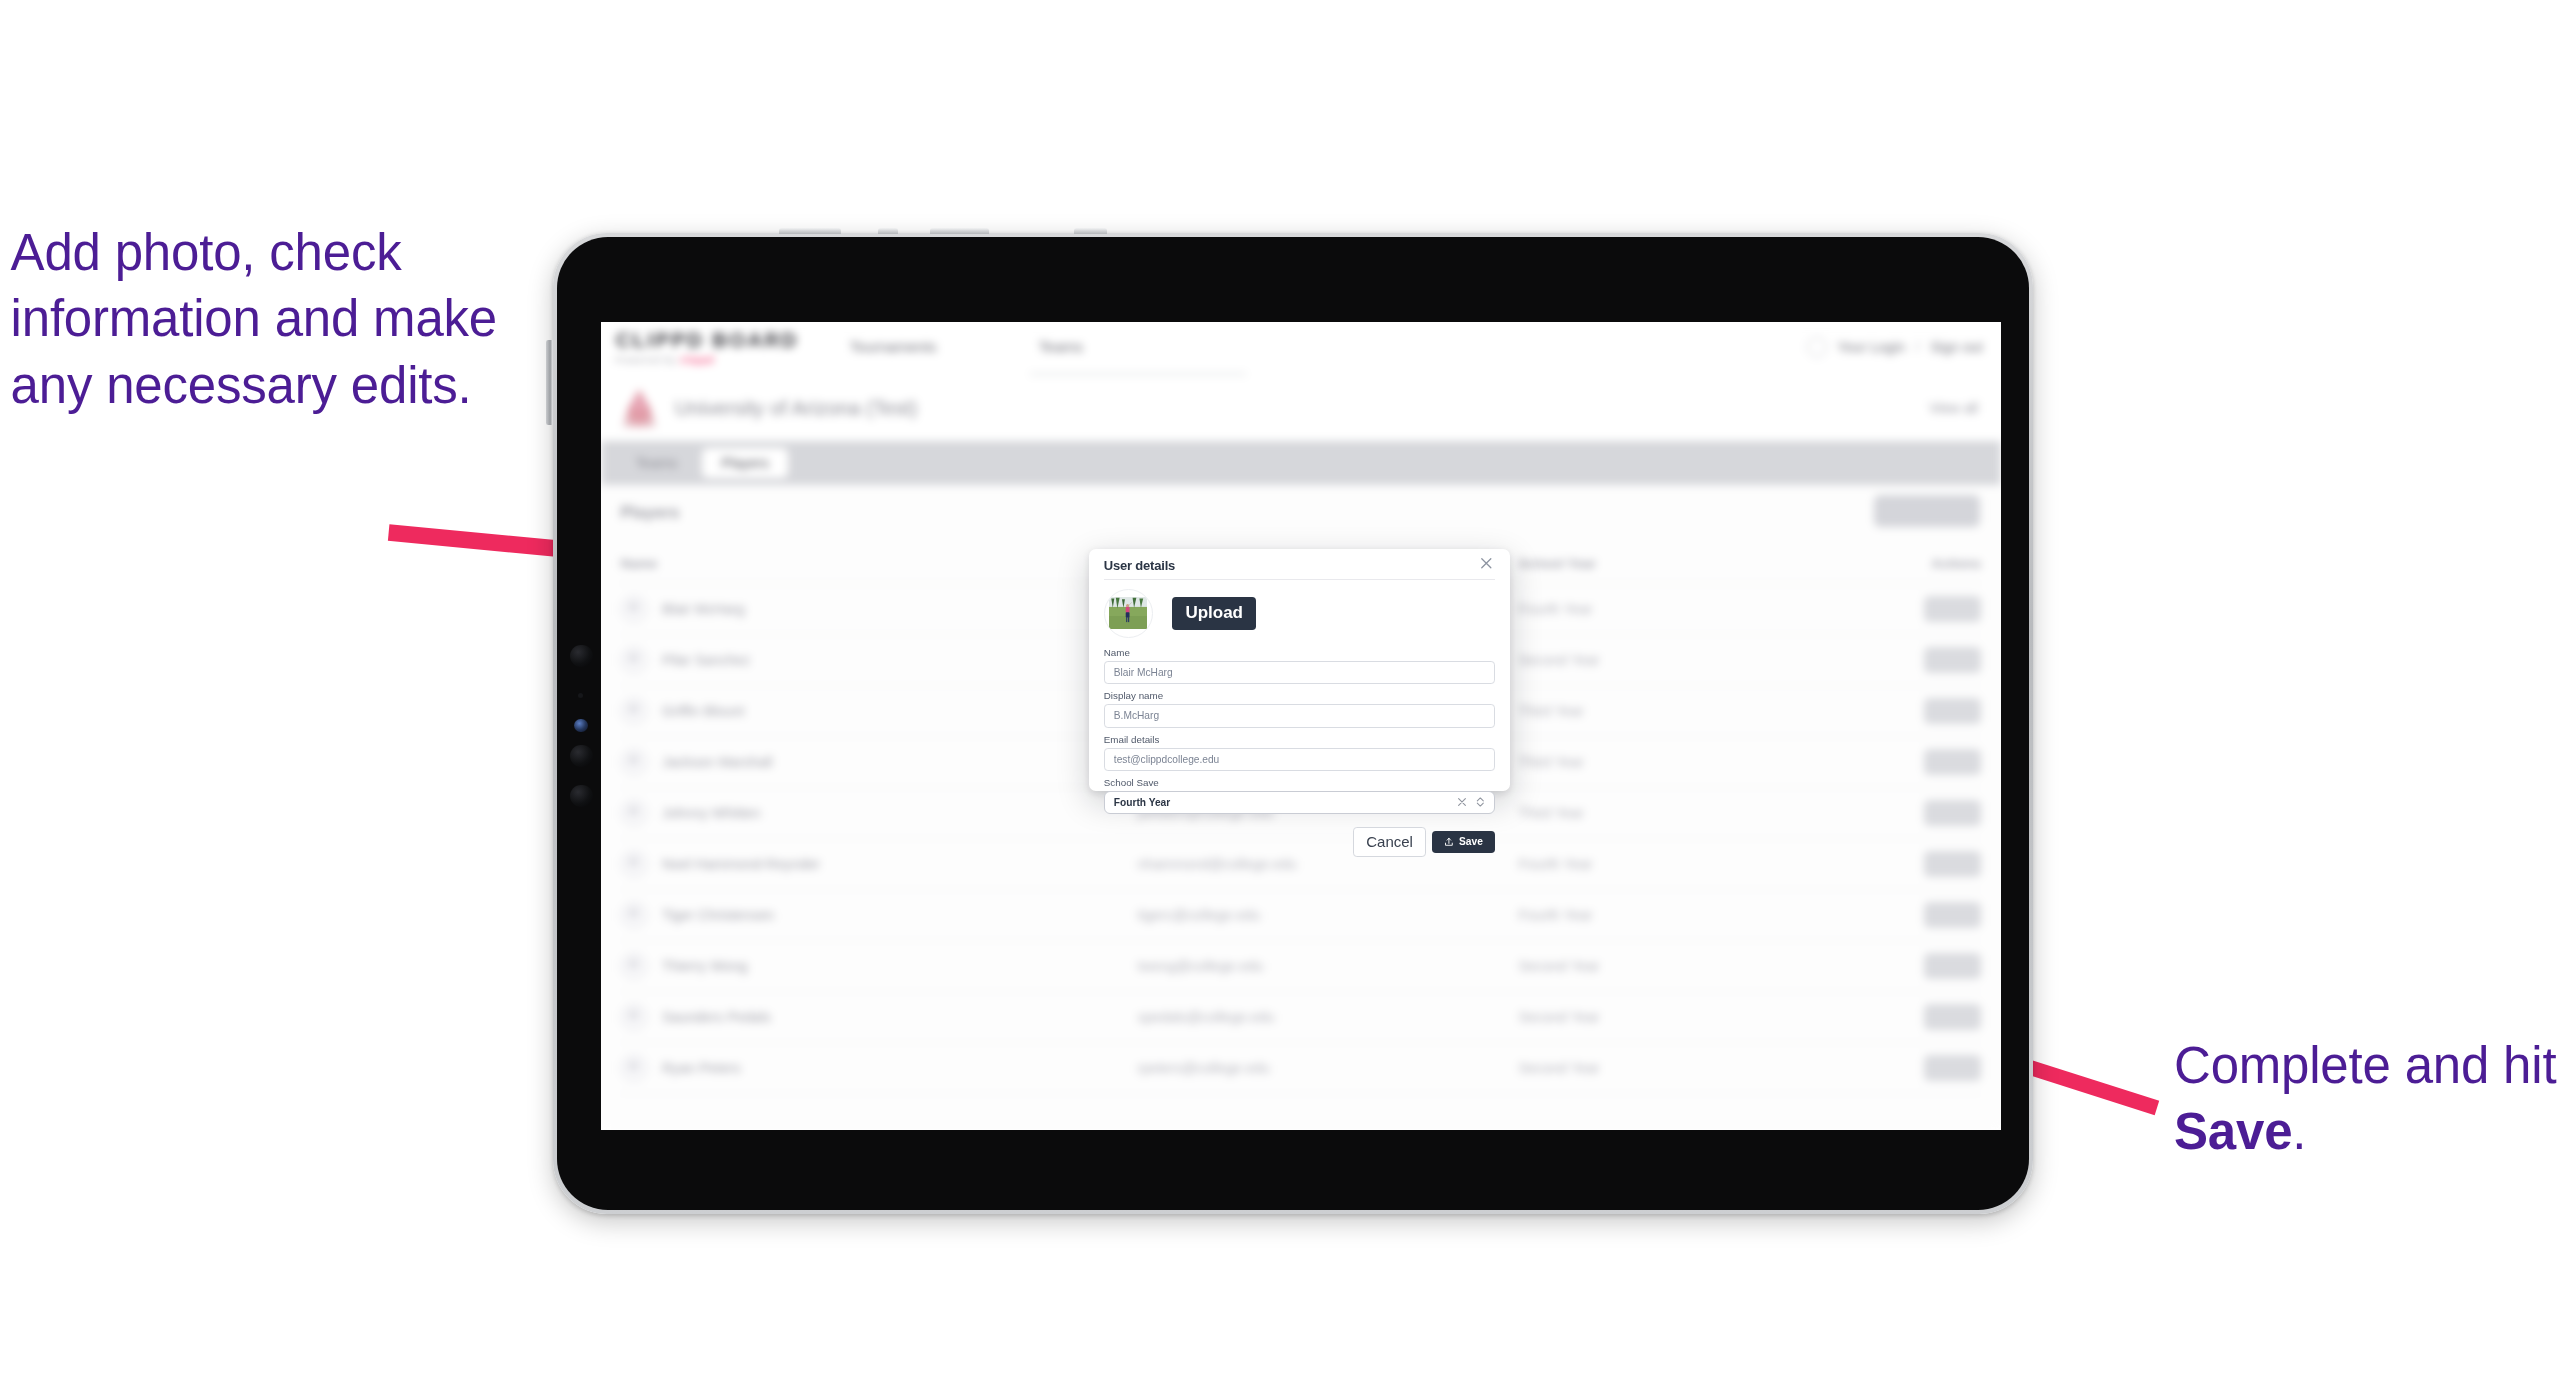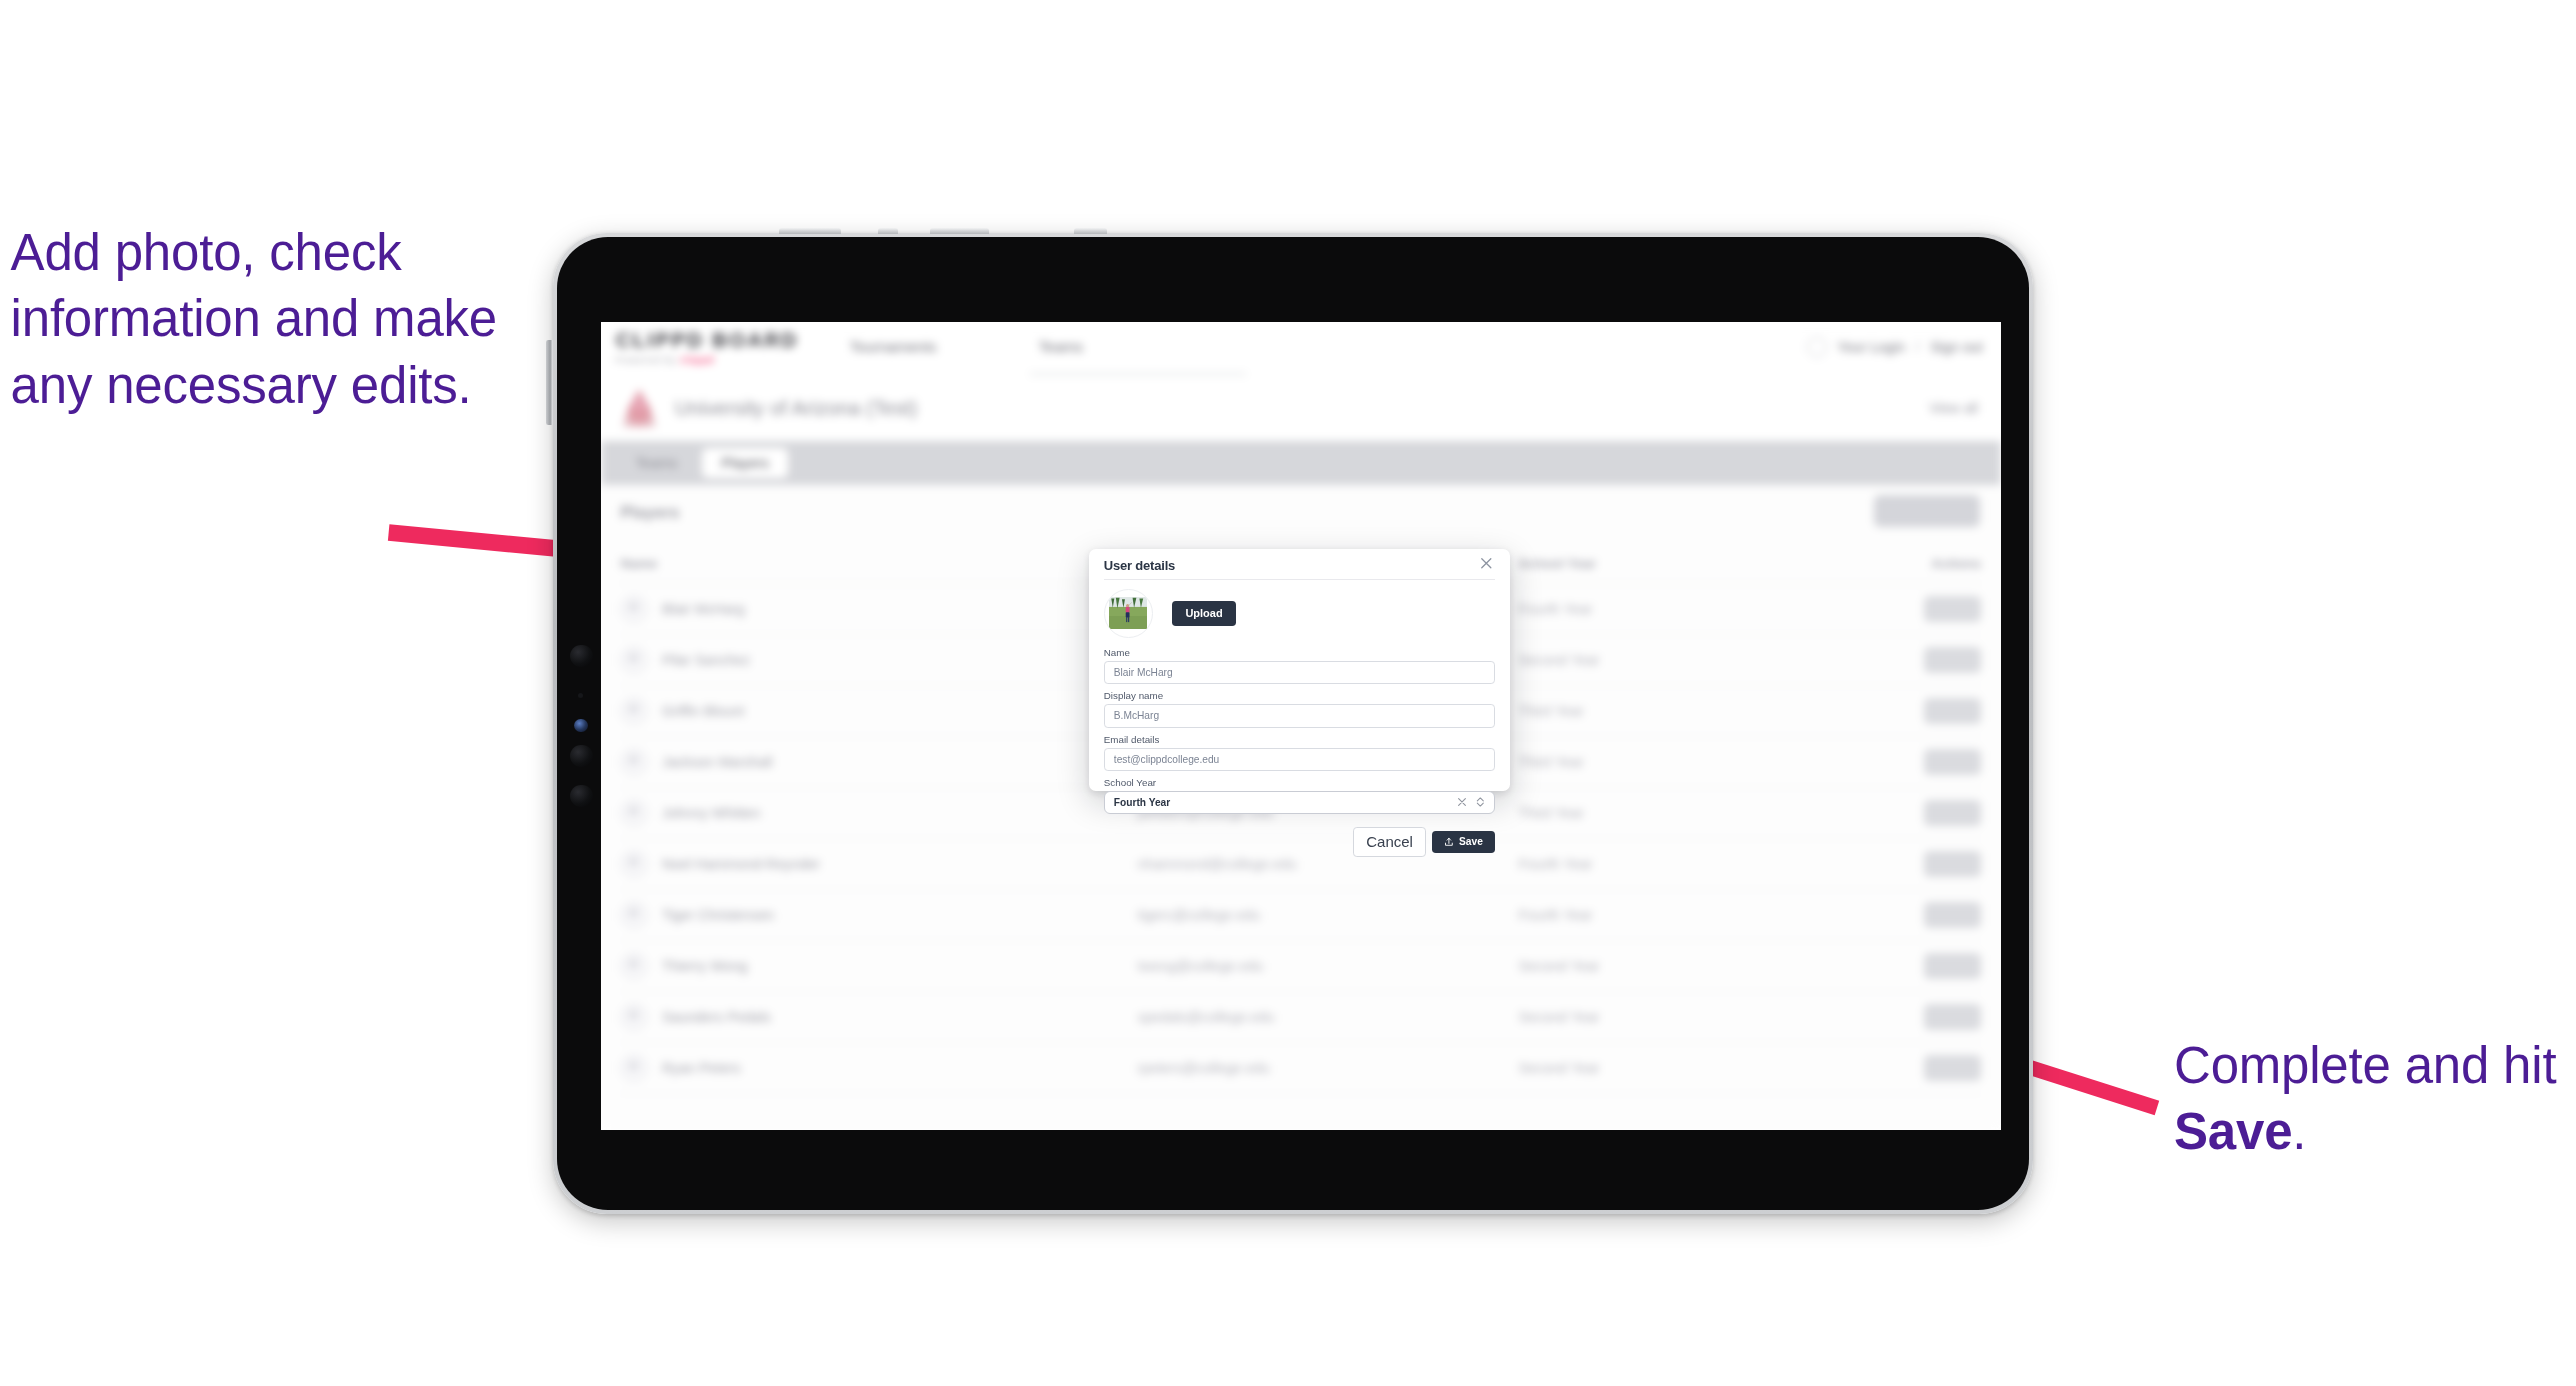--- a/index.html
+++ b/index.html
@@ -282,21 +282,21 @@
   #photo-row { display: flex; align-items: center; gap: 19.6px; margin-bottom: 9px; }
   #avatar-big {
     width: 47px; height: 47px; border-radius: 50%;
     border: 0.8px solid #eceef1; background: #fff;
     display: flex; align-items: center; justify-content: center;
     overflow: hidden; flex: none;
   }
   #avatar-photo { width: 38px; height: 32px; display: block; }
   #upload-btn {
     background: #2a3444; color: #ffffff;
-    font-size: 11px; font-weight: 600;
+    font-size: 17px; font-weight: 600;
     padding: 6.8px 13px; border-radius: 3.8px; border: none;
     cursor: pointer; font-family: "Liberation Sans", sans-serif;
   }
 
   .fld { margin-bottom: 6px; }
   .fld-label {
     font-size: 9.8px; color: #50596a; margin-bottom: 3px; display: block;
     font-weight: 400;
   }
   .fld-input {
@@ -575,21 +575,21 @@
             <button id="upload-btn">Upload</button>
           </div>
 
           <div id="fields">
               <div class="fld"><label class="fld-label">Name</label><input class="fld-input" type="text" placeholder="Blair McHarg" value="Blair McHarg" style=""></div>
               <div class="fld"><label class="fld-label">Display name</label><input class="fld-input" type="text" placeholder="B.McHarg" value="B.McHarg" style=""></div>
               <div class="fld"><label class="fld-label">Email details</label><input class="fld-input" type="text" placeholder="test@clippdcollege.edu" value="test@clippdcollege.edu" style=""></div>
             </div>
 
           <div class="fld">
-            <label class="fld-label">School Year</label>
+            <label class="fld-label">School Save</label>
             <div id="select-wrap">
               <div id="select-box">Fourth Year</div>
               <svg id="select-clear" viewBox="0 0 16 16">
                 <path d="M3.5,3.5 L12.5,12.5 M12.5,3.5 L3.5,12.5" stroke="#90959f" stroke-width="1.5" stroke-linecap="round"></path>
               </svg>
               <svg id="select-steps" viewBox="0 0 14 16">
                 <path d="M3,6.6 L7,2.6 L11,6.6" stroke="#90959f" stroke-width="1.4" fill="none" stroke-linecap="round" stroke-linejoin="round"></path>
                 <path d="M3,9.4 L7,13.4 L11,9.4" stroke="#90959f" stroke-width="1.4" fill="none" stroke-linecap="round" stroke-linejoin="round"></path>
               </svg>
             </div>

